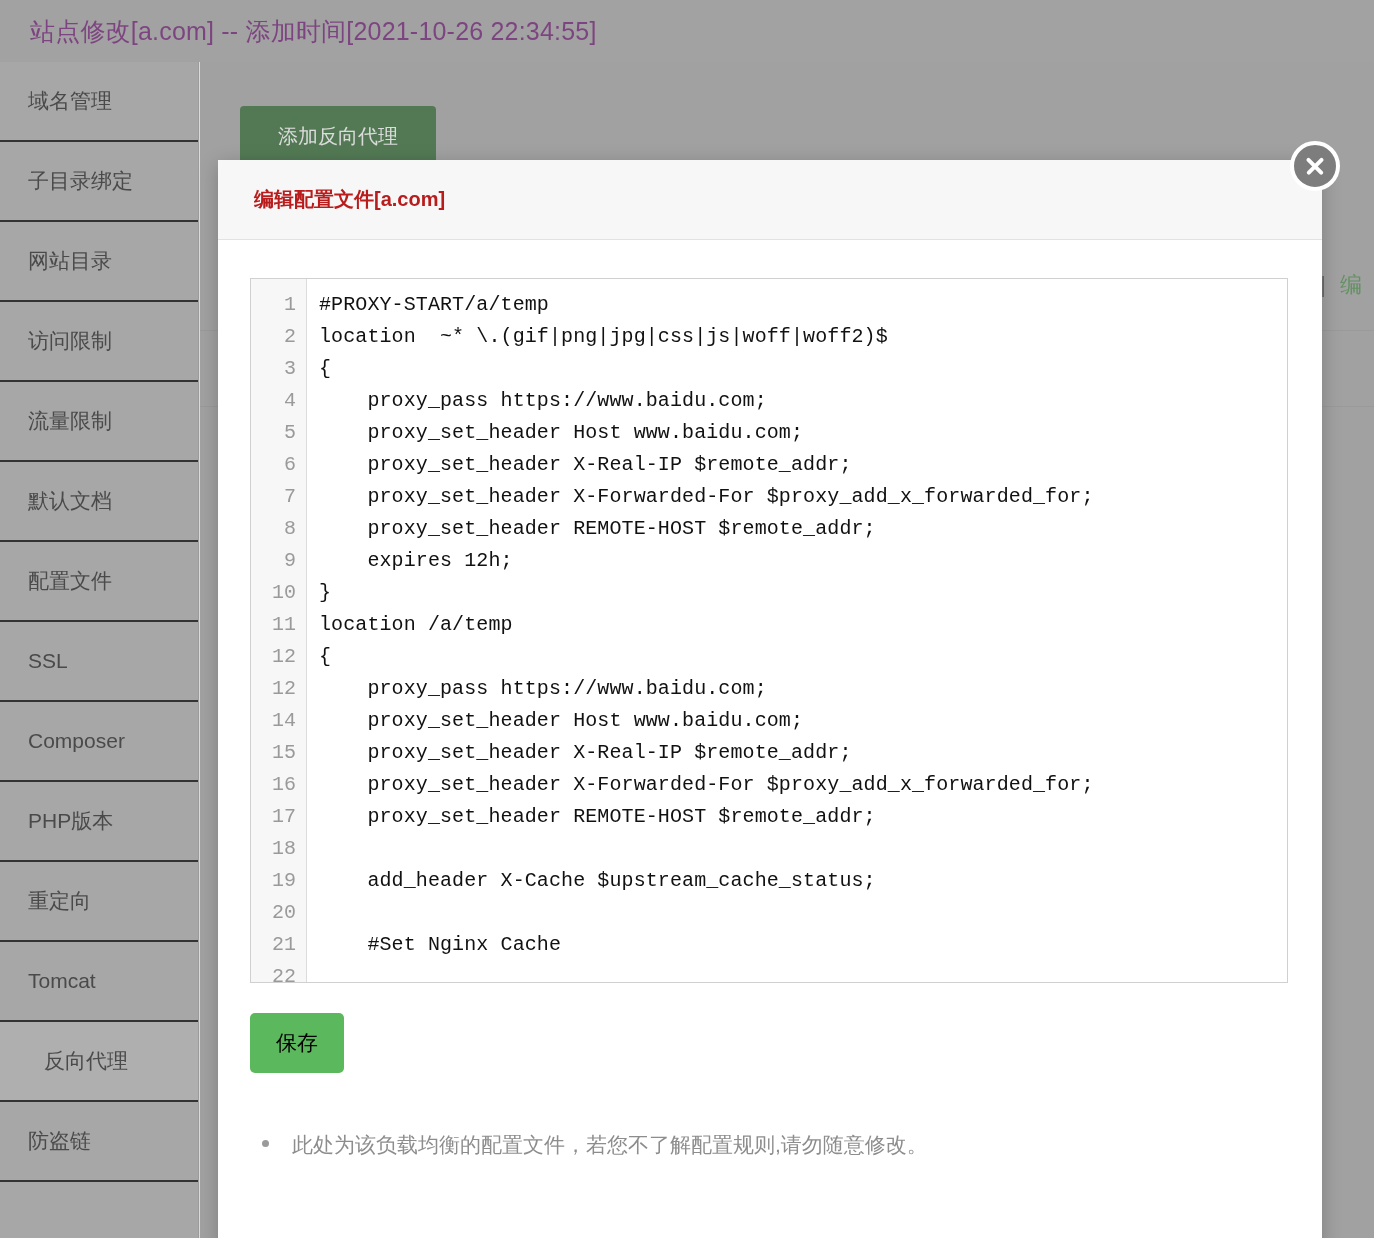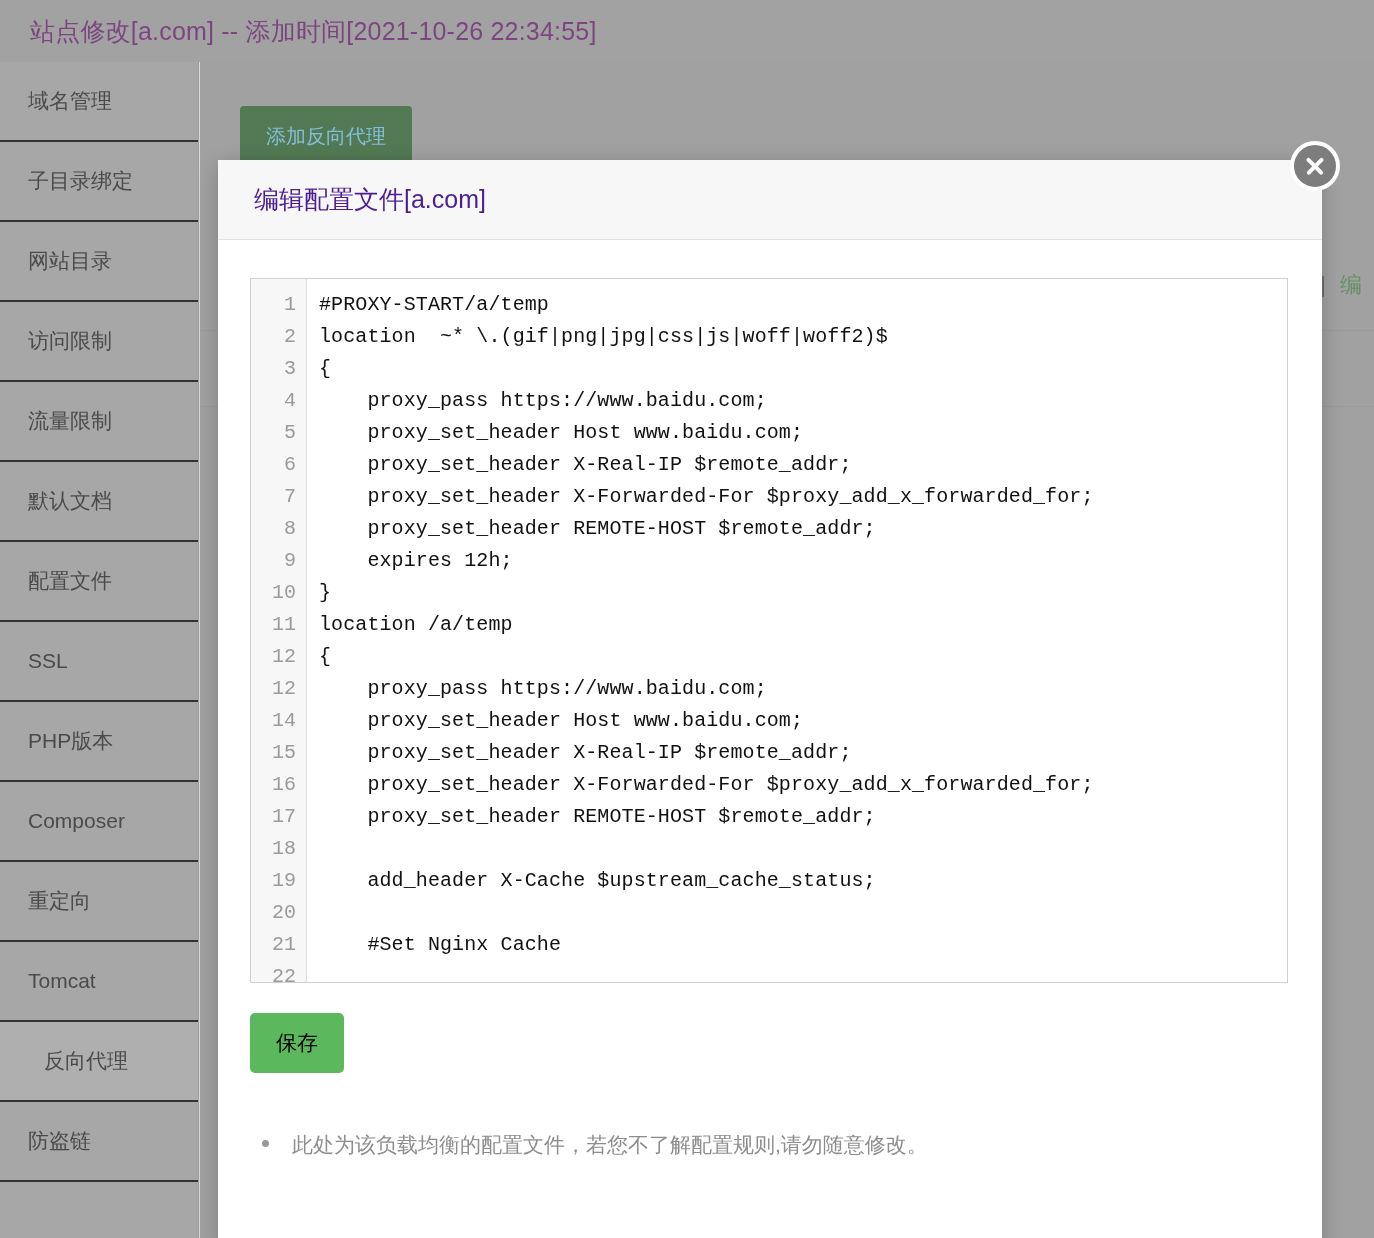--- a/index.html
+++ b/index.html
@@ -68,23 +68,23 @@
     position: absolute;
     left: 200px; top: 62px;
     width: 1174px;
     height: 1176px;
     background: #a8a8a8;
     overflow: hidden;
   }
   .btn-add-proxy {
     position: absolute;
     left: 40px; top: 44px;
-    padding: 17px 26px;
+    padding: 17px 38px;
     background: #2f6b32;
-    color: #7dd3fc;
+    color: #ffffff;
     font-size: 20px;
     border: none;
     border-radius: 4px;
     white-space: nowrap;
     cursor: pointer;
   }
 
   
   .bg-table {
     position: absolute;
@@ -137,23 +137,24 @@
   .modal-header {
     height: 80px;
     background: #f7f7f7;
     border-bottom: 1px solid #e2e2e2;
     display: flex;
     align-items: center;
     box-sizing: border-box;
     padding-left: 36px;
   }
   .modal-header .mttl {
-    font-size: 25px;
-    color: #4c1d95;
+    font-size: 20px;
+    color: #b91c1c;
     white-space: nowrap;
+    font-weight: bold;
   }
   .modal-body {
     padding: 38px 36px 0 32px;
     box-sizing: border-box;
   }
 
   .close-btn {
     position: absolute;
     left: 1290px;
     top: 141px;
@@ -282,24 +283,24 @@
     <div class="side-item">
         <span>默认文档</span>
       </div>
     <div class="side-item">
         <span>配置文件</span>
       </div>
     <div class="side-item">
         <span>SSL</span>
       </div>
     <div class="side-item">
+        <span>Composer</span>
+      </div>
+    <div class="side-item">
         <span>PHP版本</span>
-      </div>
-    <div class="side-item">
-        <span>Composer</span>
       </div>
     <div class="side-item">
         <span>重定向</span>
       </div>
     <div class="side-item">
         <span>Tomcat</span>
       </div>
     <div class="side-item active">
         <span>反向代理</span>
       </div>

